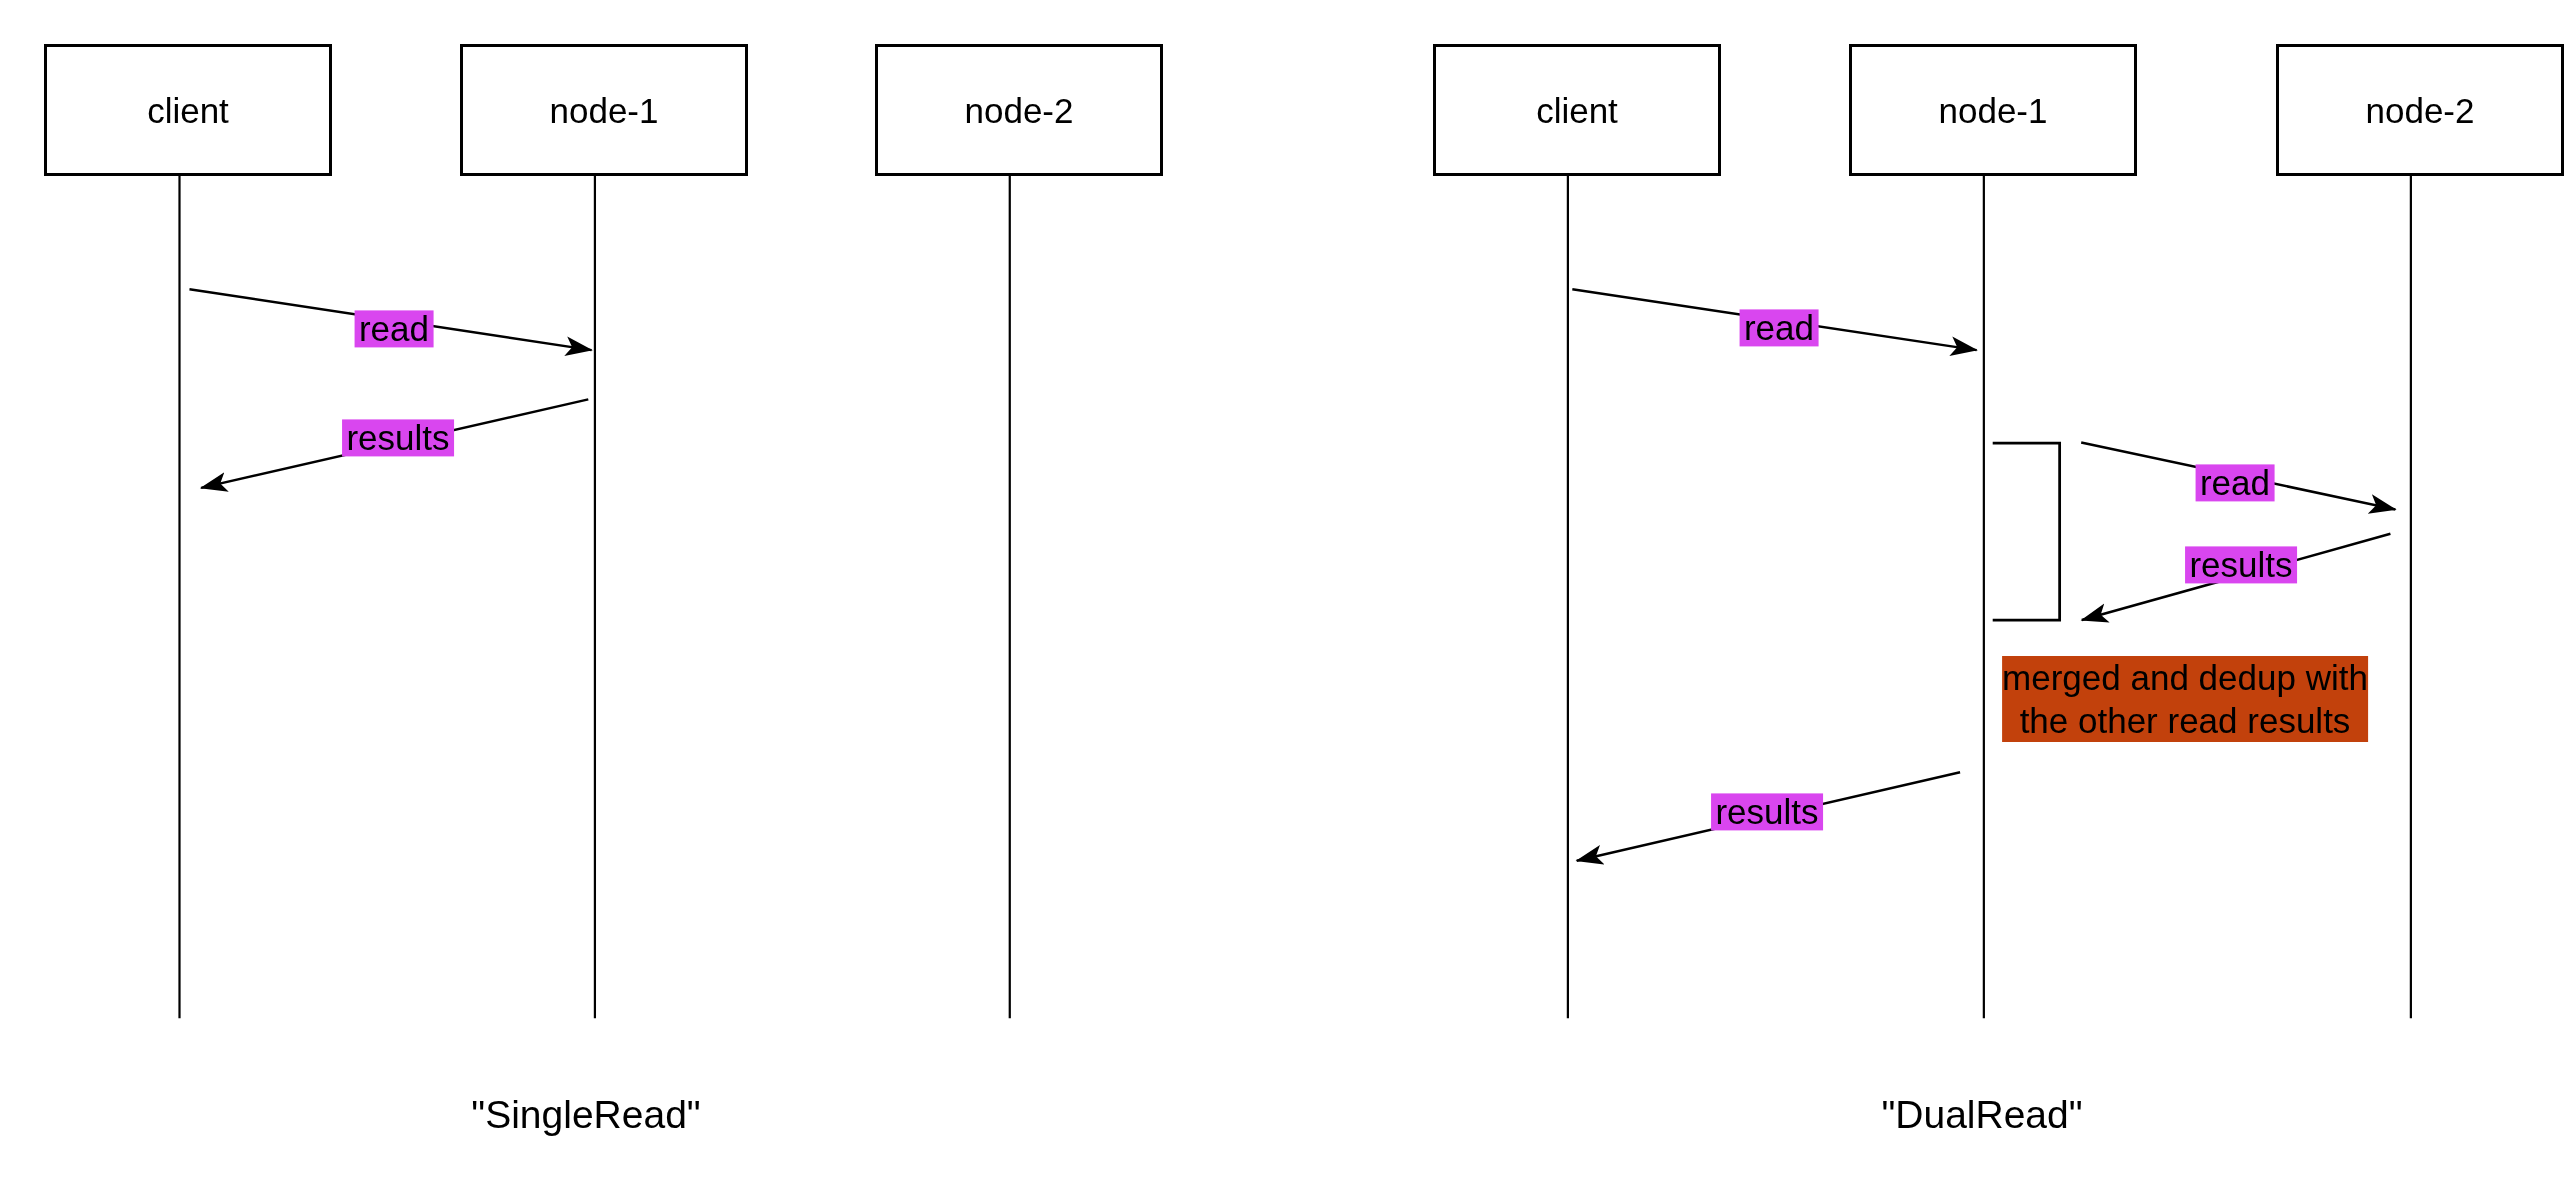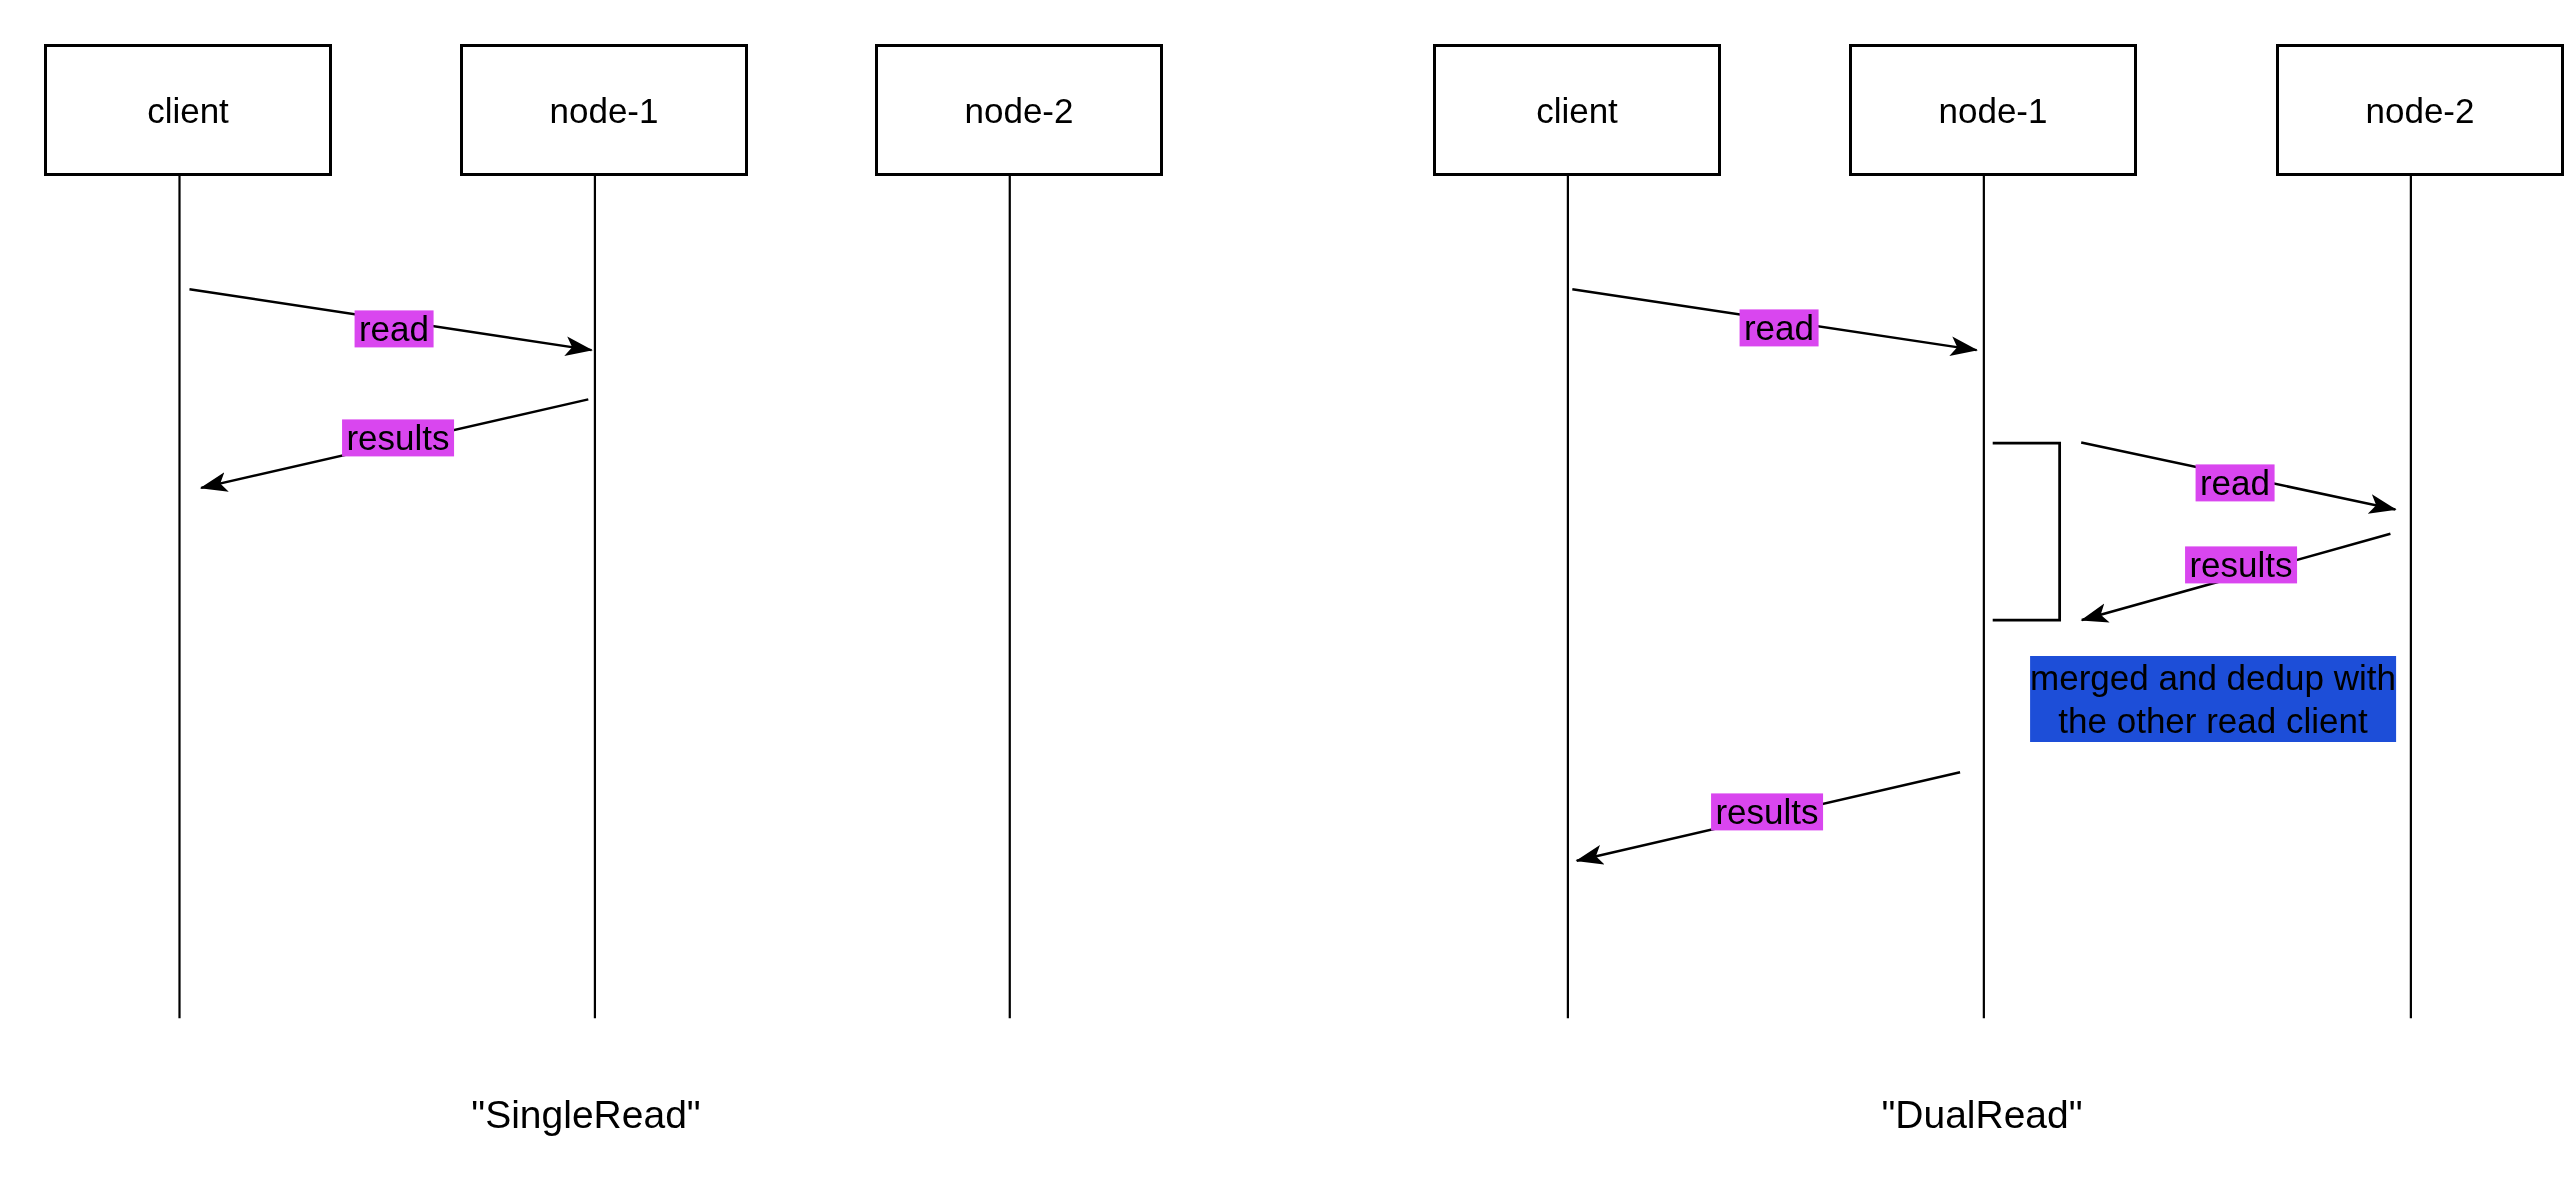--- a/index.html
+++ b/index.html
@@ -48,23 +48,22 @@
     background: #d946ef;
     padding: 1.1px 4.4px;
     white-space: nowrap;
   }
   .note-text {
     position: absolute;
     transform: translateX(-50%);
     font-size: 35px;
     line-height: 43px;
     text-align: center;
-    background: #1d4ed8;
+    background: #c2410c;
     white-space: nowrap;
-    margin-left: 28px;
   }
   .diagram-caption {
     position: absolute;
     transform: translate(-50%, -50%);
     font-size: 39px;
     line-height: 1;
     white-space: nowrap;
   }
 </style>
 </head>
@@ -121,20 +120,20 @@
   <span class="msg-label" style="left:394px;  top:329px">read</span>
   <span class="msg-label" style="left:398px;  top:438px">results</span>
 
   <span class="msg-label" style="left:1779px; top:328px">read</span>
   <span class="msg-label" style="left:2235px; top:483px">read</span>
   <span class="msg-label" style="left:2241px; top:565px">results</span>
   <span class="msg-label" style="left:1767px; top:812px">results</span>
 
   <div class="note-text" style="left:2185px; top:656px">
     <div>merged and dedup with</div>
-    <div>the other read client</div>
+    <div>the other read results</div>
   </div>
 
   <span class="diagram-caption" style="left:586px; top:1114px">"SingleRead"</span>
   <span class="diagram-caption" style="left:1982px; top:1114px">"DualRead"</span>
 
 </div>
 
 
 </body></html>

